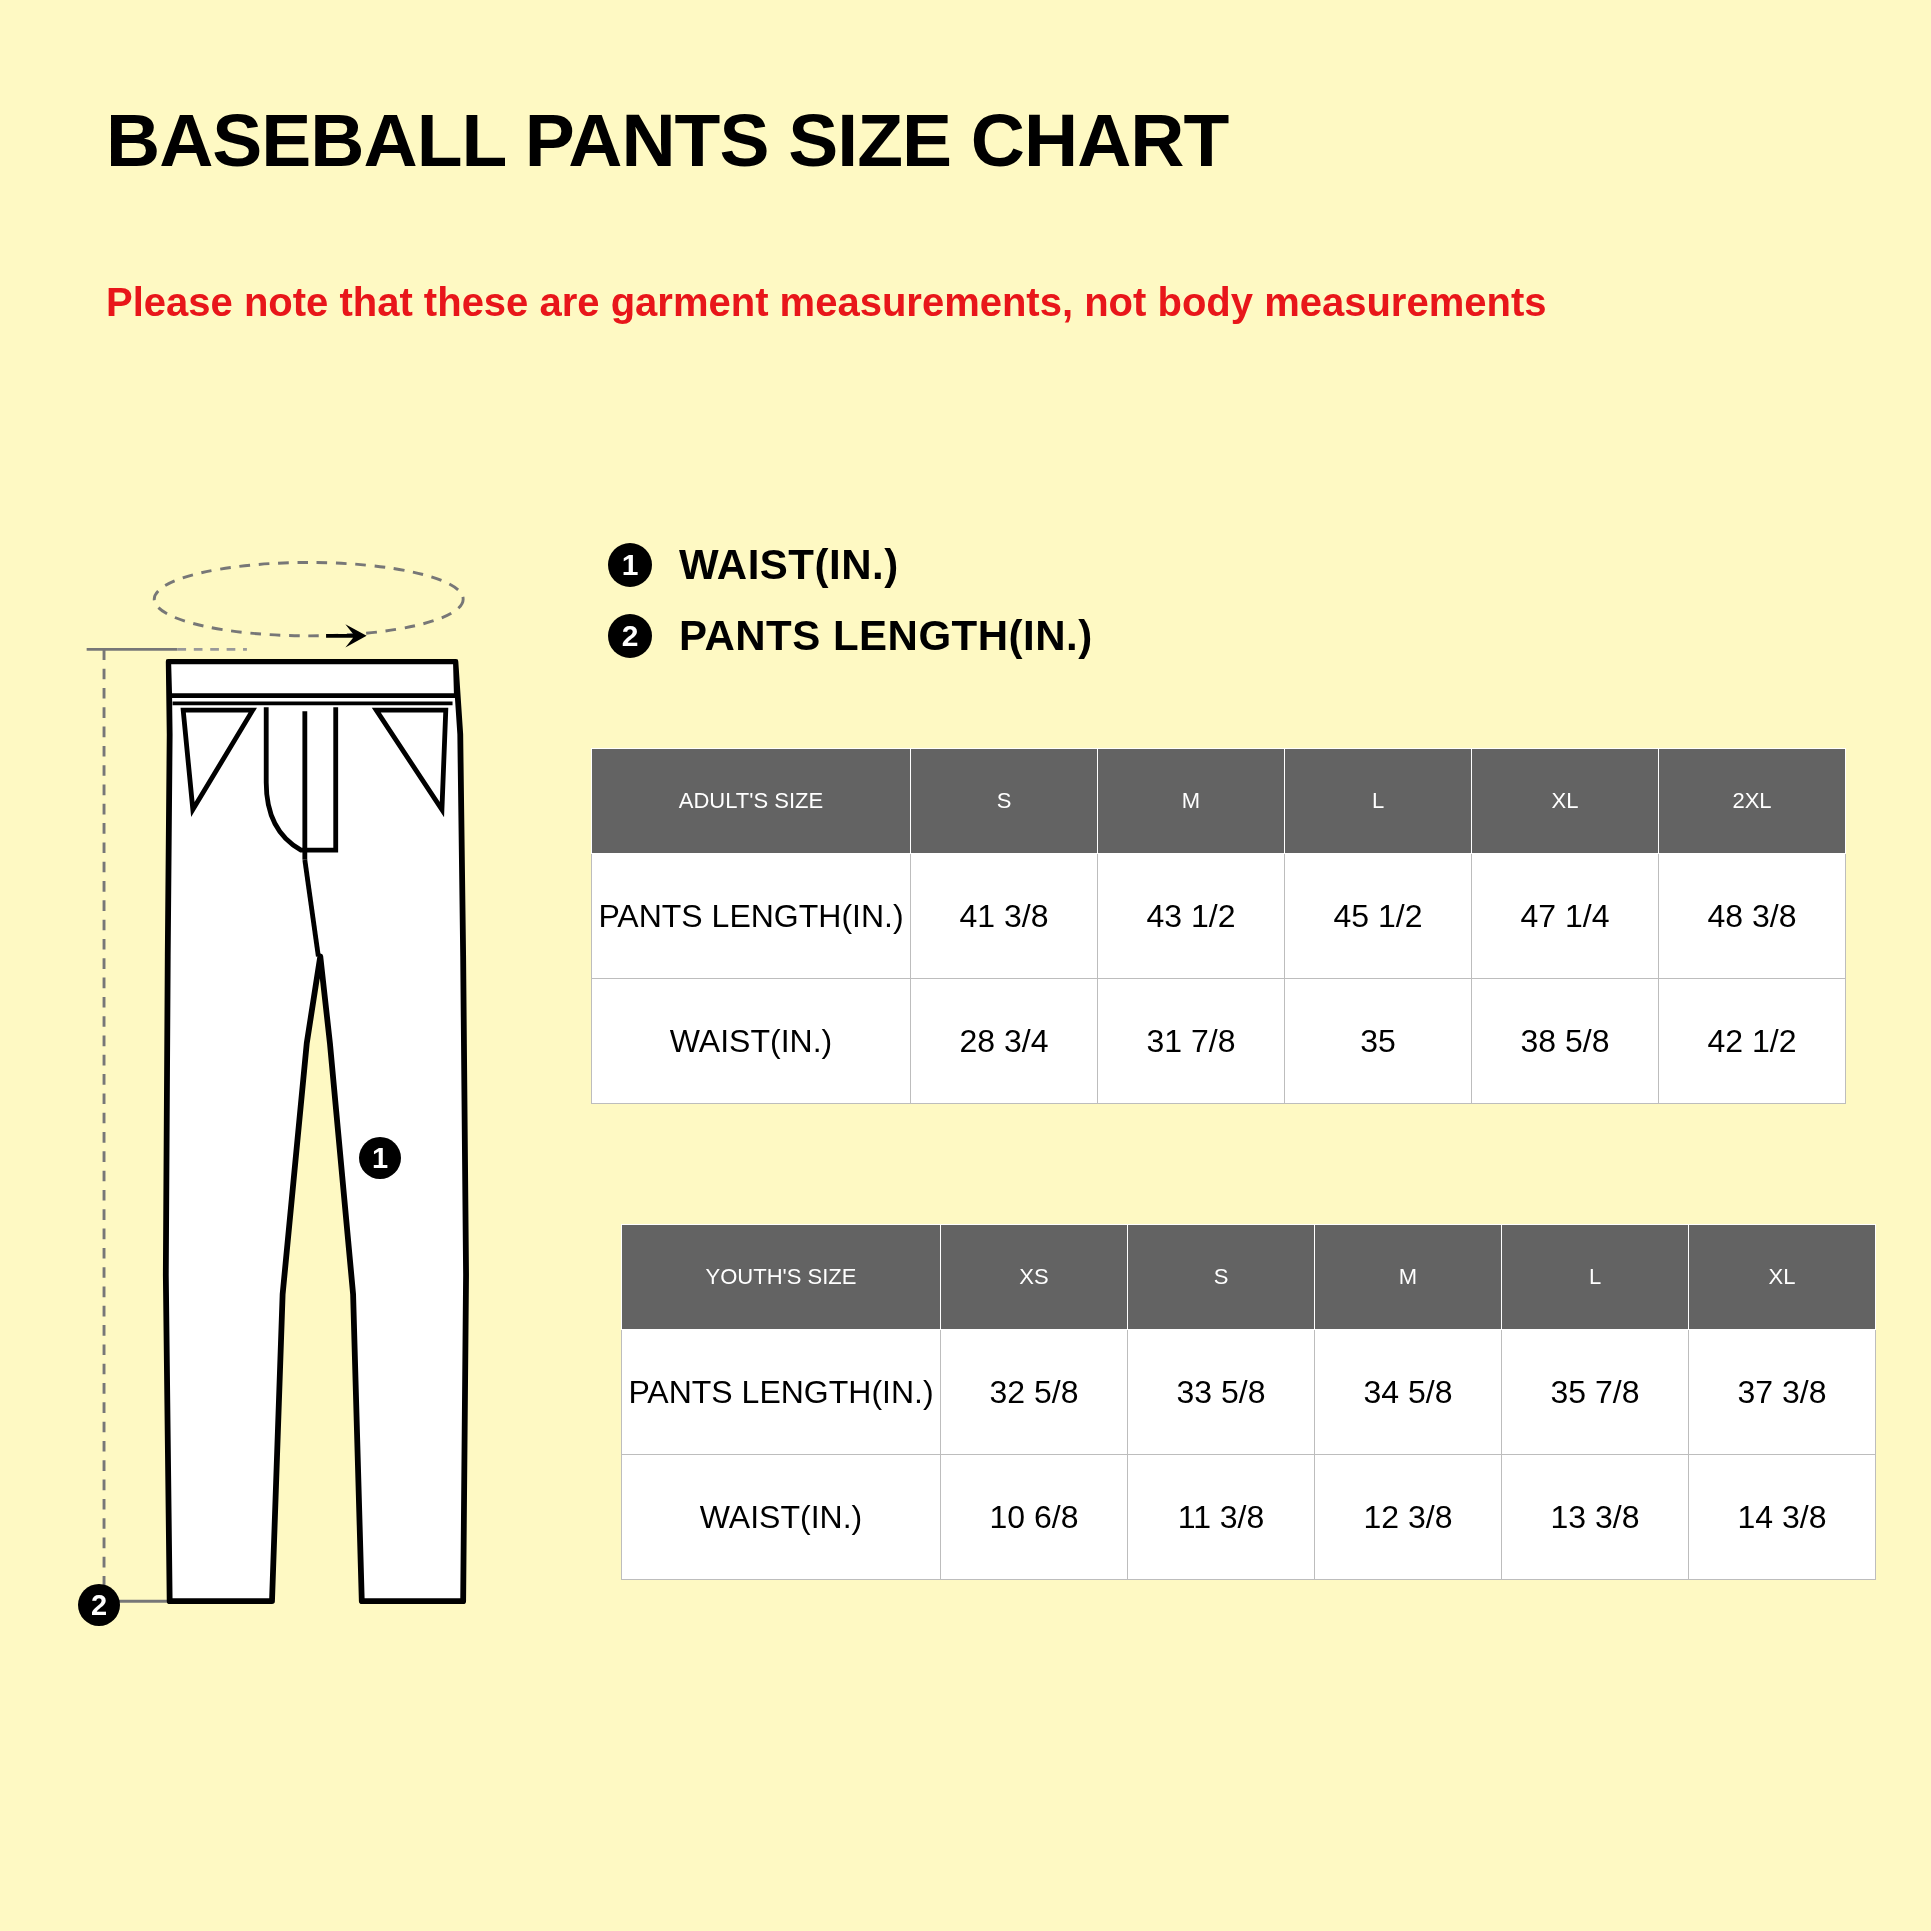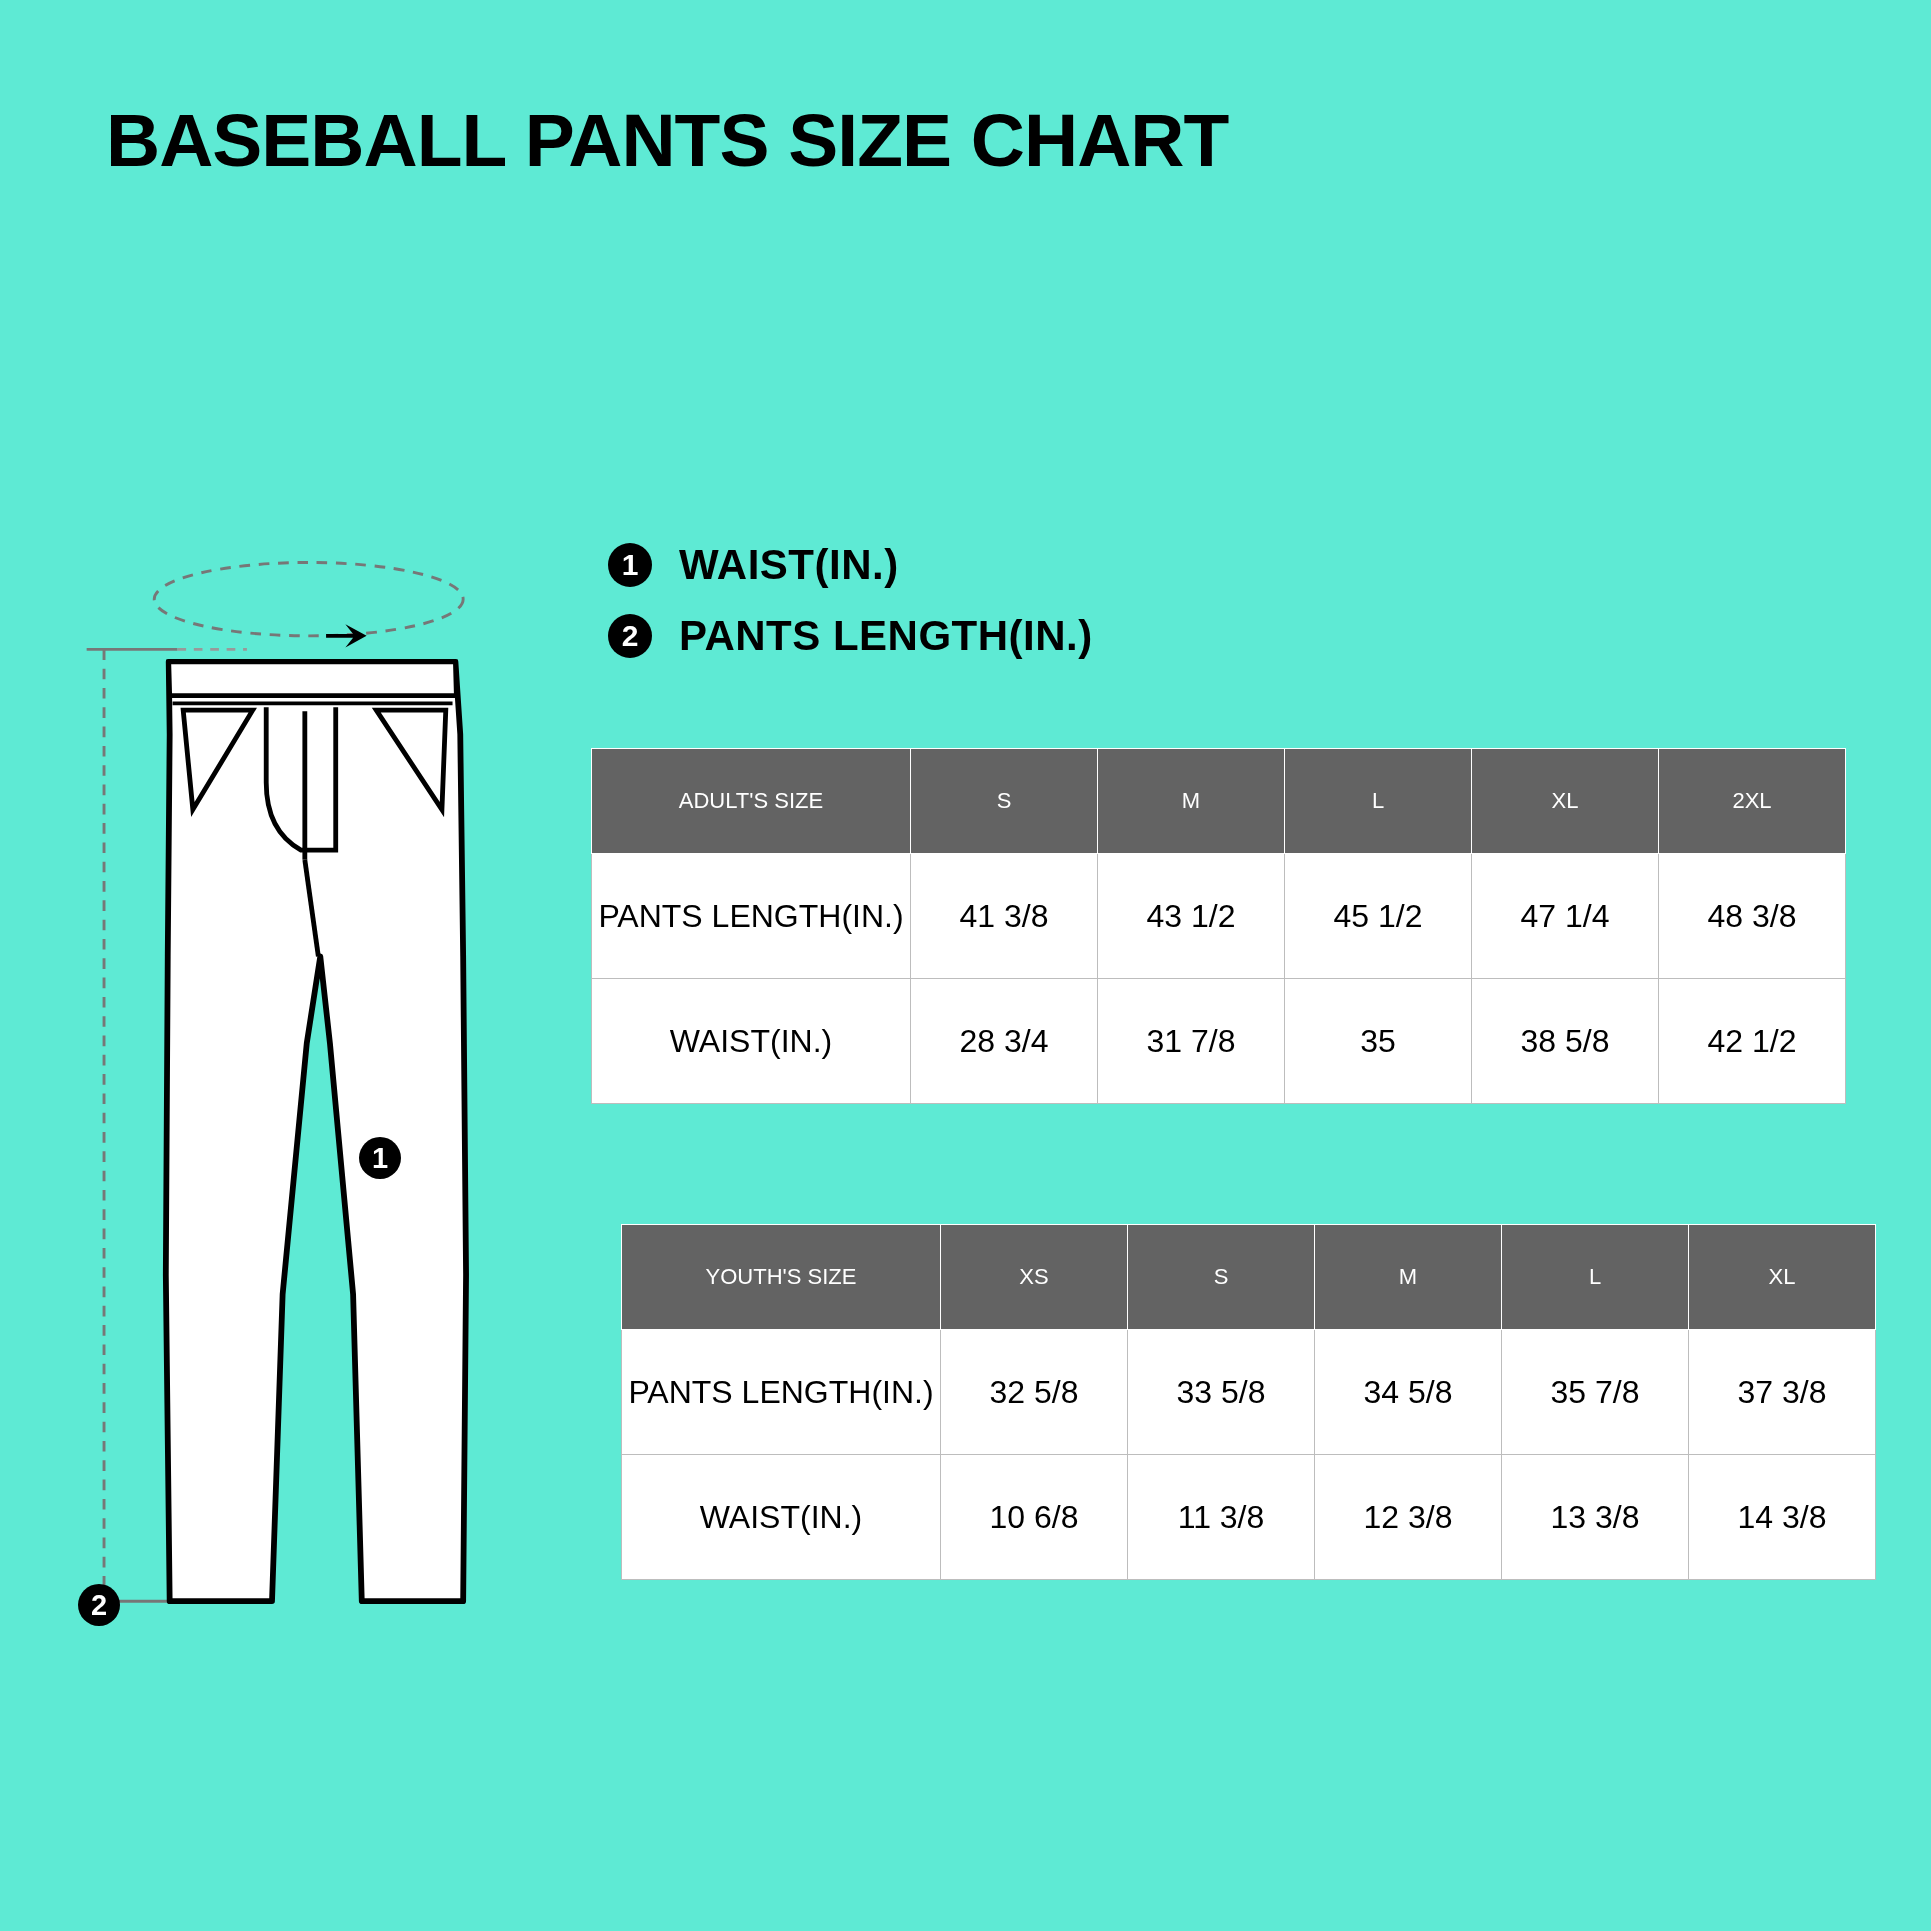--- a/index.html
+++ b/index.html
@@ -13,21 +13,21 @@
     font-family: "Liberation Sans", sans-serif;
     color: #000000;
     position: relative;
     overflow: hidden;
   }
   .page {
     position: absolute;
     left: 0; top: 0;
     width: 1931px;
     height: 1931px;
-    background: #5eead4;
+    background: #fef9c3;
   }
 
   
   .title {
     position: absolute;
     left: 106px;
     top: 97px;
     font-size: 75px;
     font-weight: bold;
     letter-spacing: -1px;
@@ -150,20 +150,21 @@
     color: #e8161a;
   }
 </style>
 </head>
 <body>
 
 <div class="page">
 
   <div class="title">BASEBALL PANTS SIZE CHART</div>
 
+  <div class="note">Please note that these are garment measurements, not body measurements</div>
 
   <div class="legend">
     <div class="legend-row">
       <div class="num-badge">1</div>
       <div class="legend-label">WAIST(IN.)</div>
     </div>
     <div class="legend-row">
       <div class="num-badge">2</div>
       <div class="legend-label">PANTS LENGTH(IN.)</div>
     </div>

